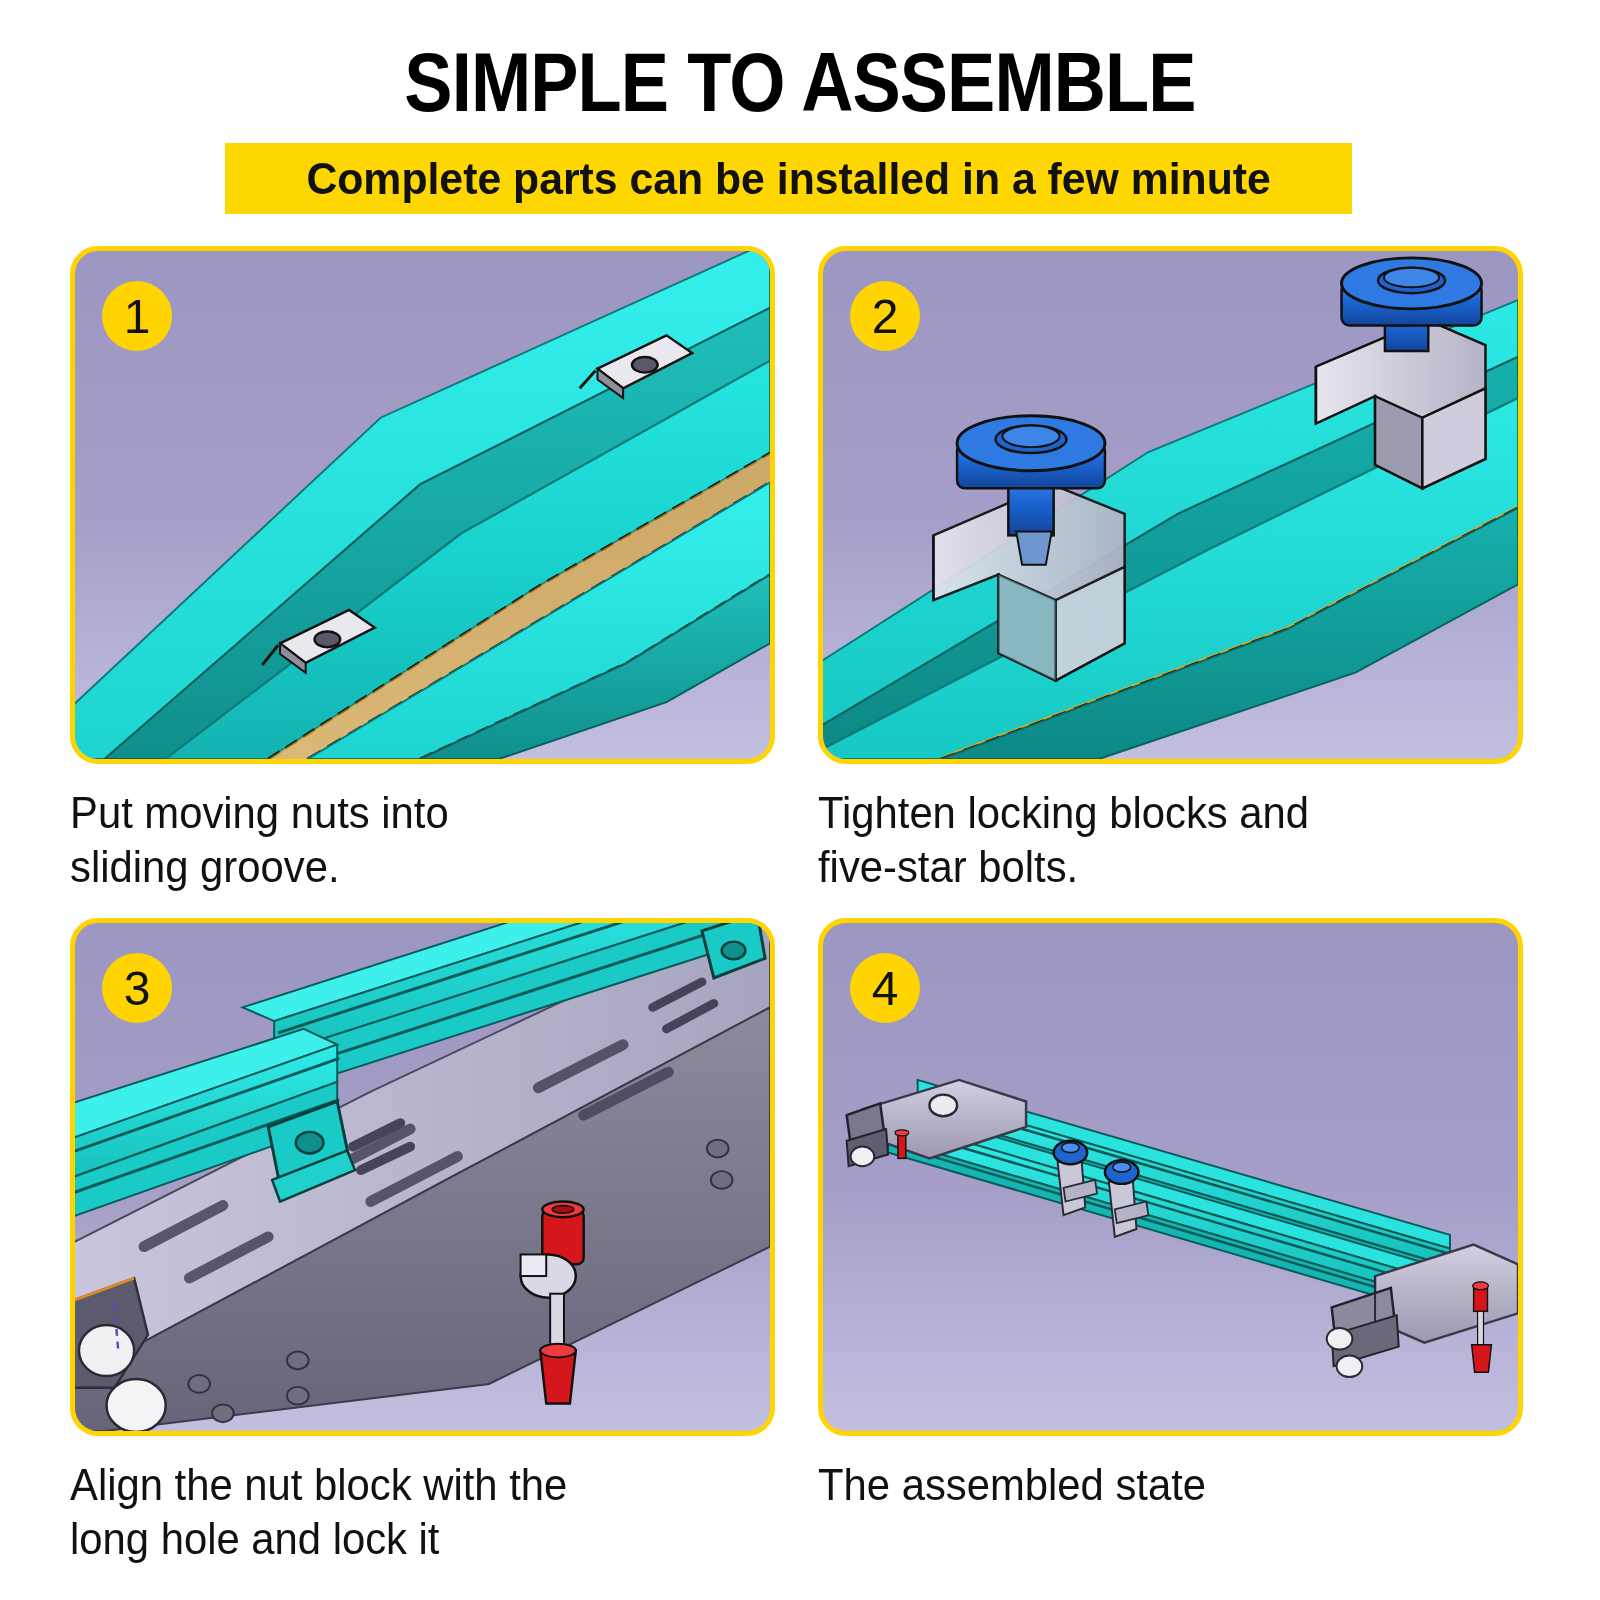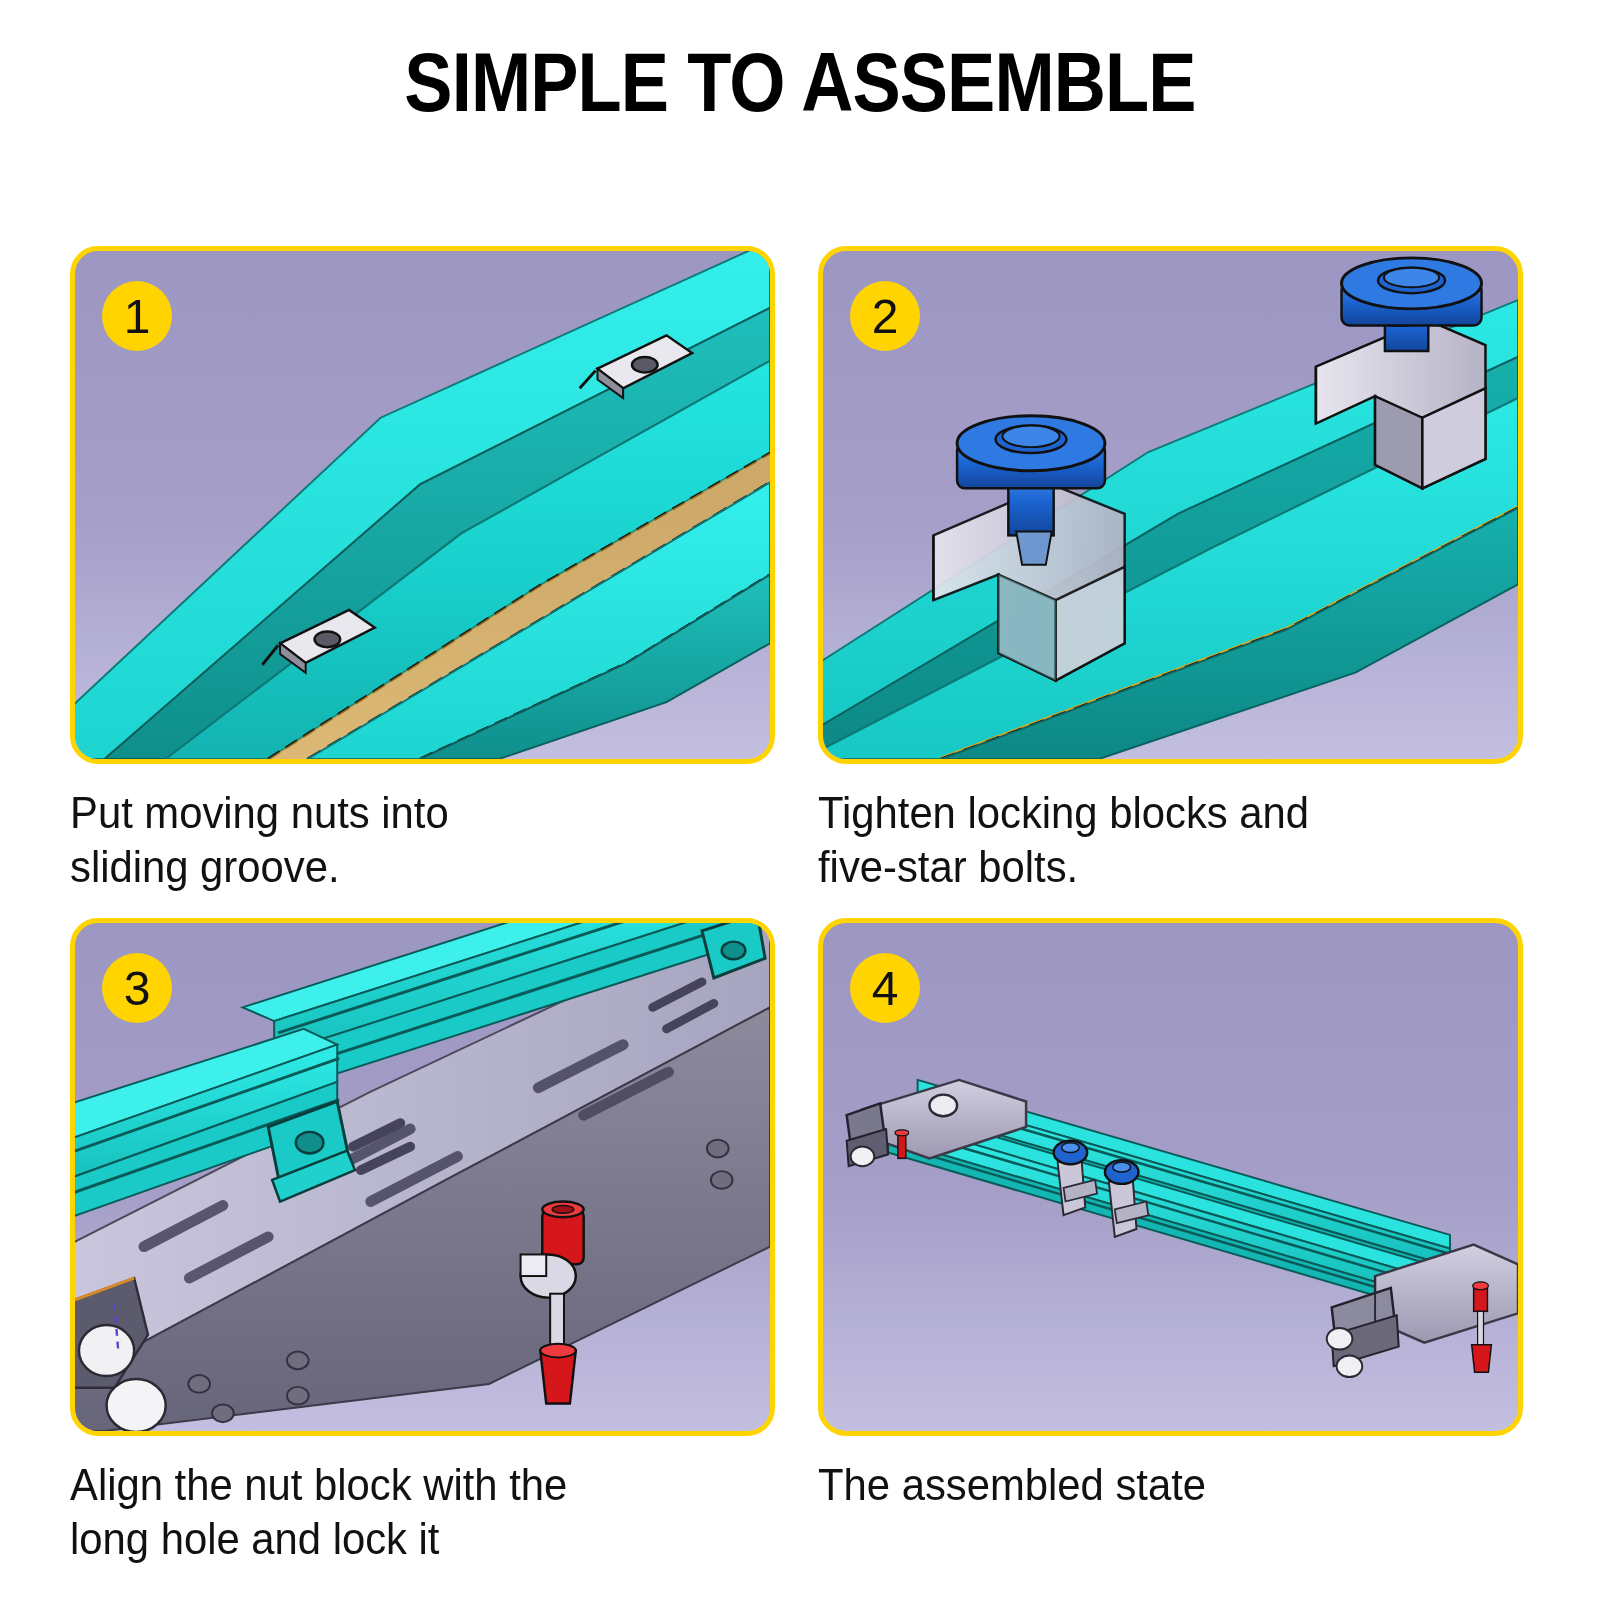--- a/index.html
+++ b/index.html
@@ -79,20 +79,23 @@
     transform-origin:0 0;
   }
 </style>
 </head>
 <body>
 
 <div class="page">
 
   <div class="title">SIMPLE TO ASSEMBLE</div>
 
+  <div class="subtitle-band">
+    <div class="subtitle-text">Complete parts can be installed in a few minute</div>
+  </div>
 
   <div class="grid">
 
     <div class="step step-1">
       <div class="panel">
         <svg viewBox="0 0 705 518" preserveAspectRatio="none">
           <defs>
             <linearGradient id="tealA" x1="0" y1="0" x2="0" y2="1">
               <stop offset="0%" stop-color="#25e6e2"></stop>
                 <stop offset="55%" stop-color="#18cfcb"></stop>

